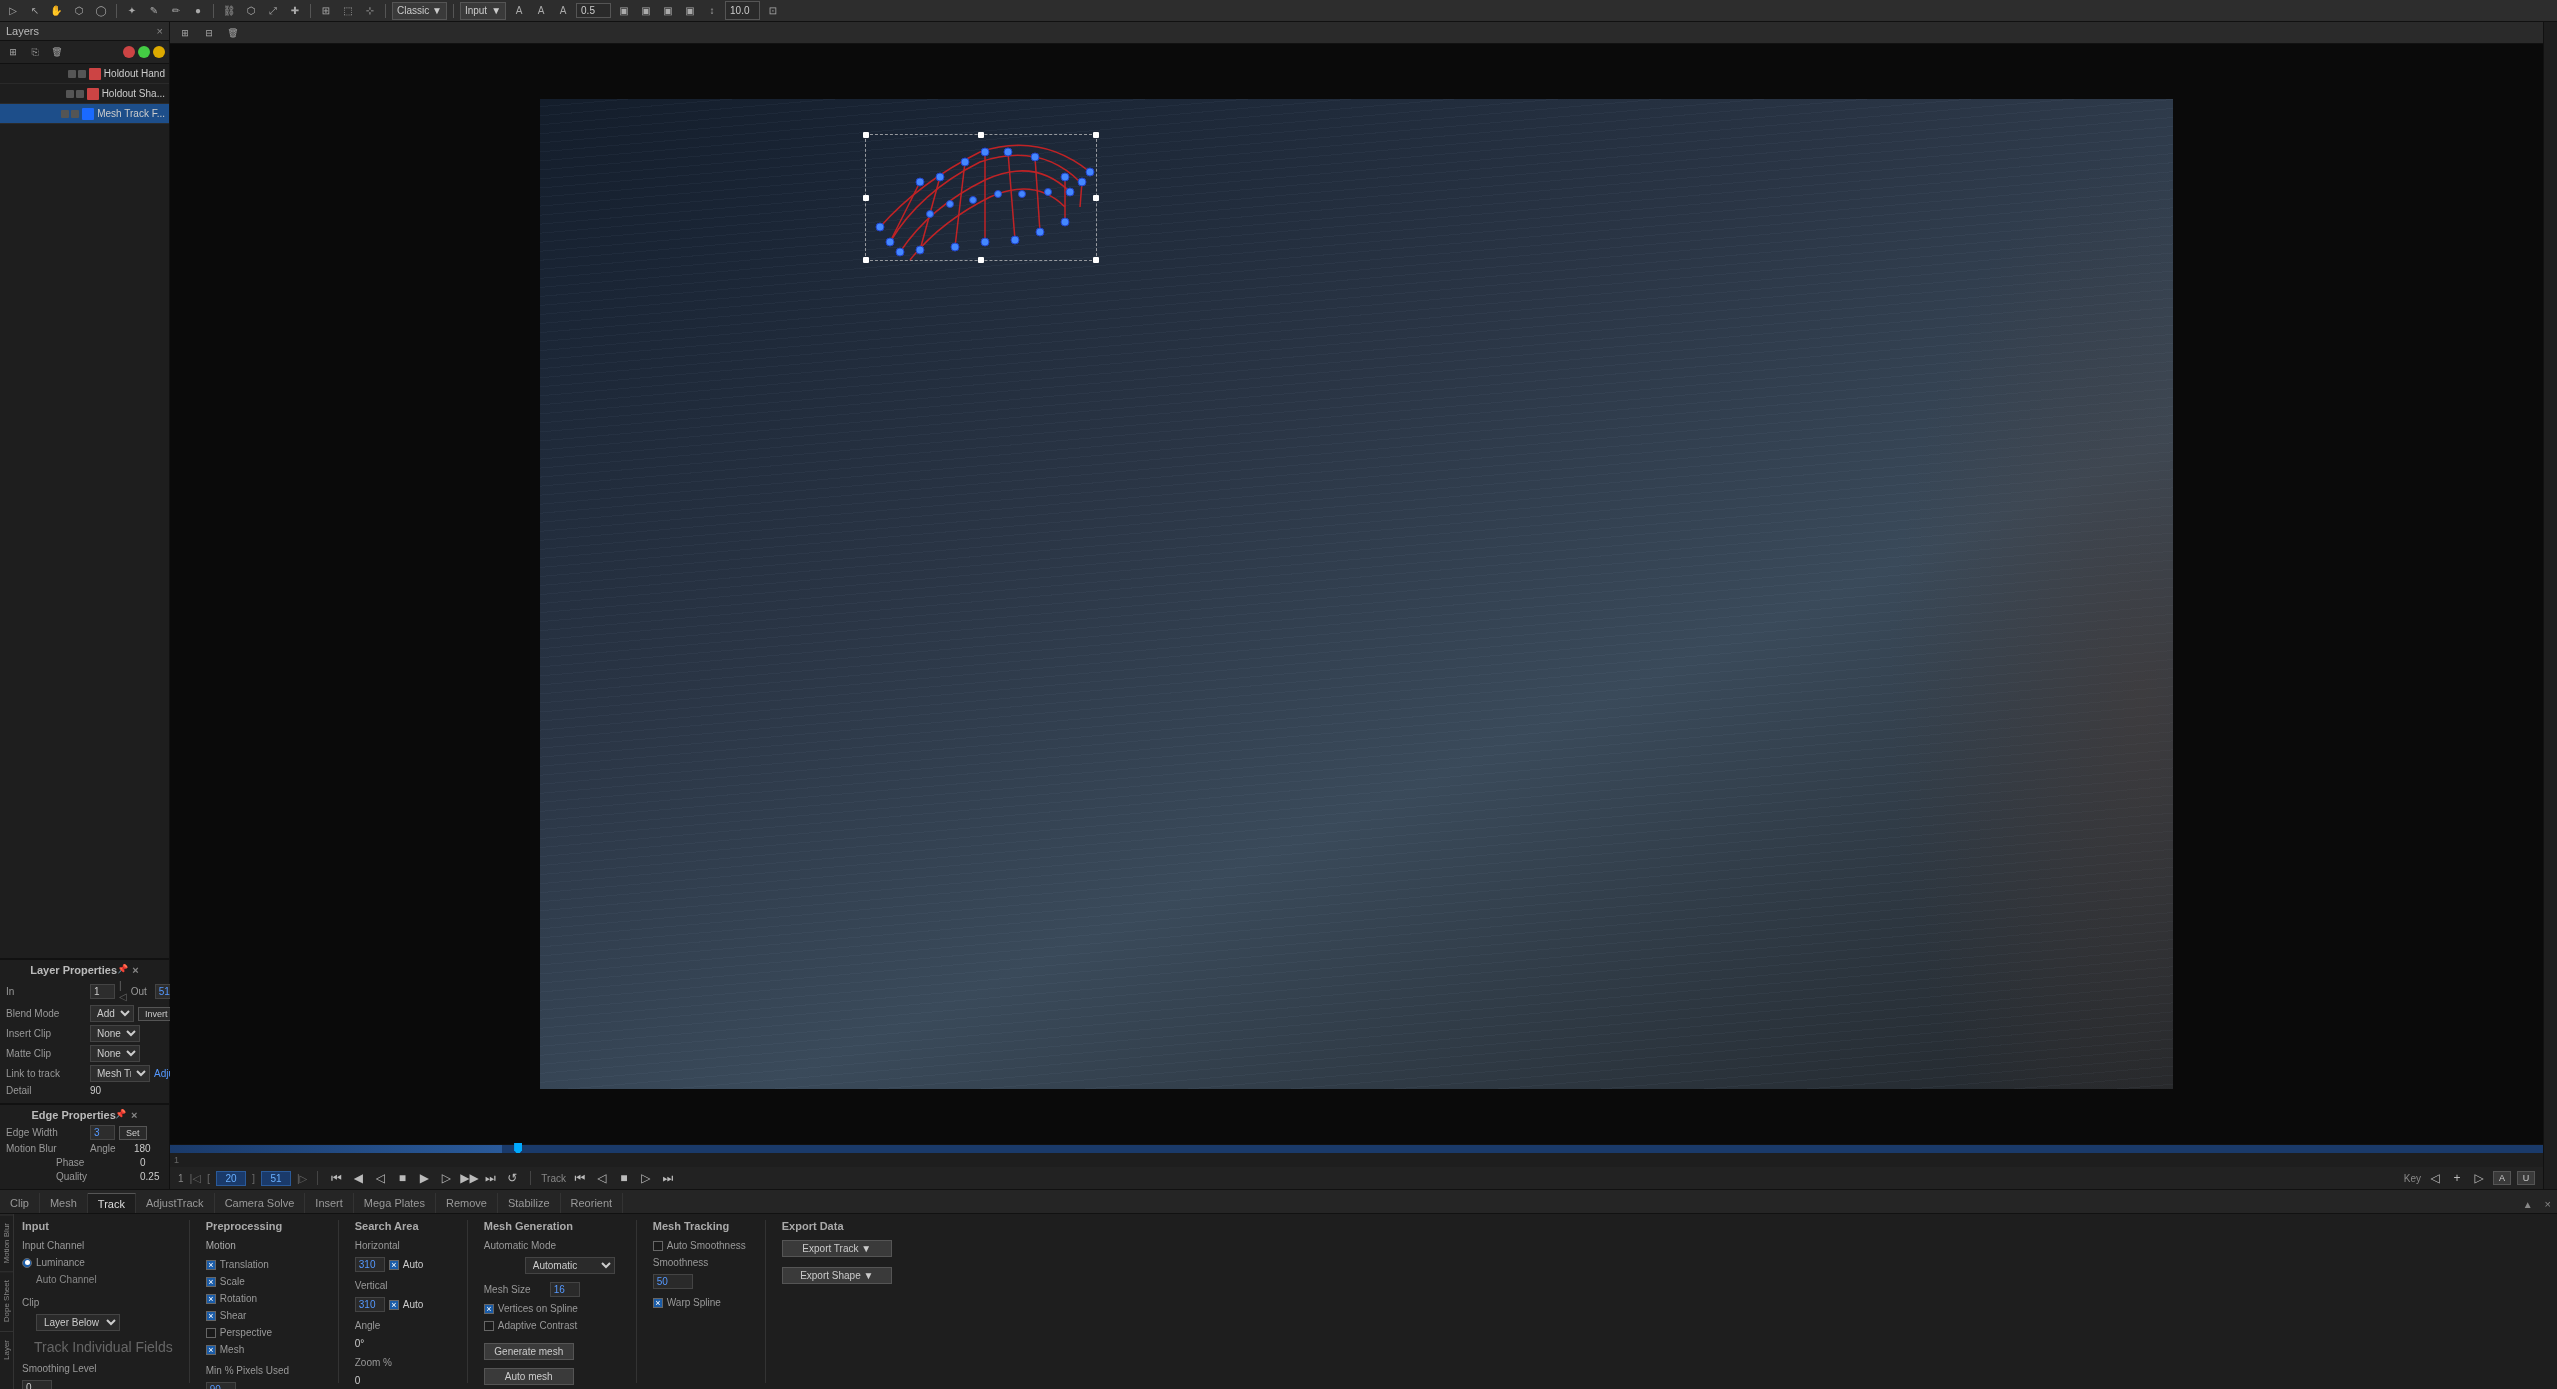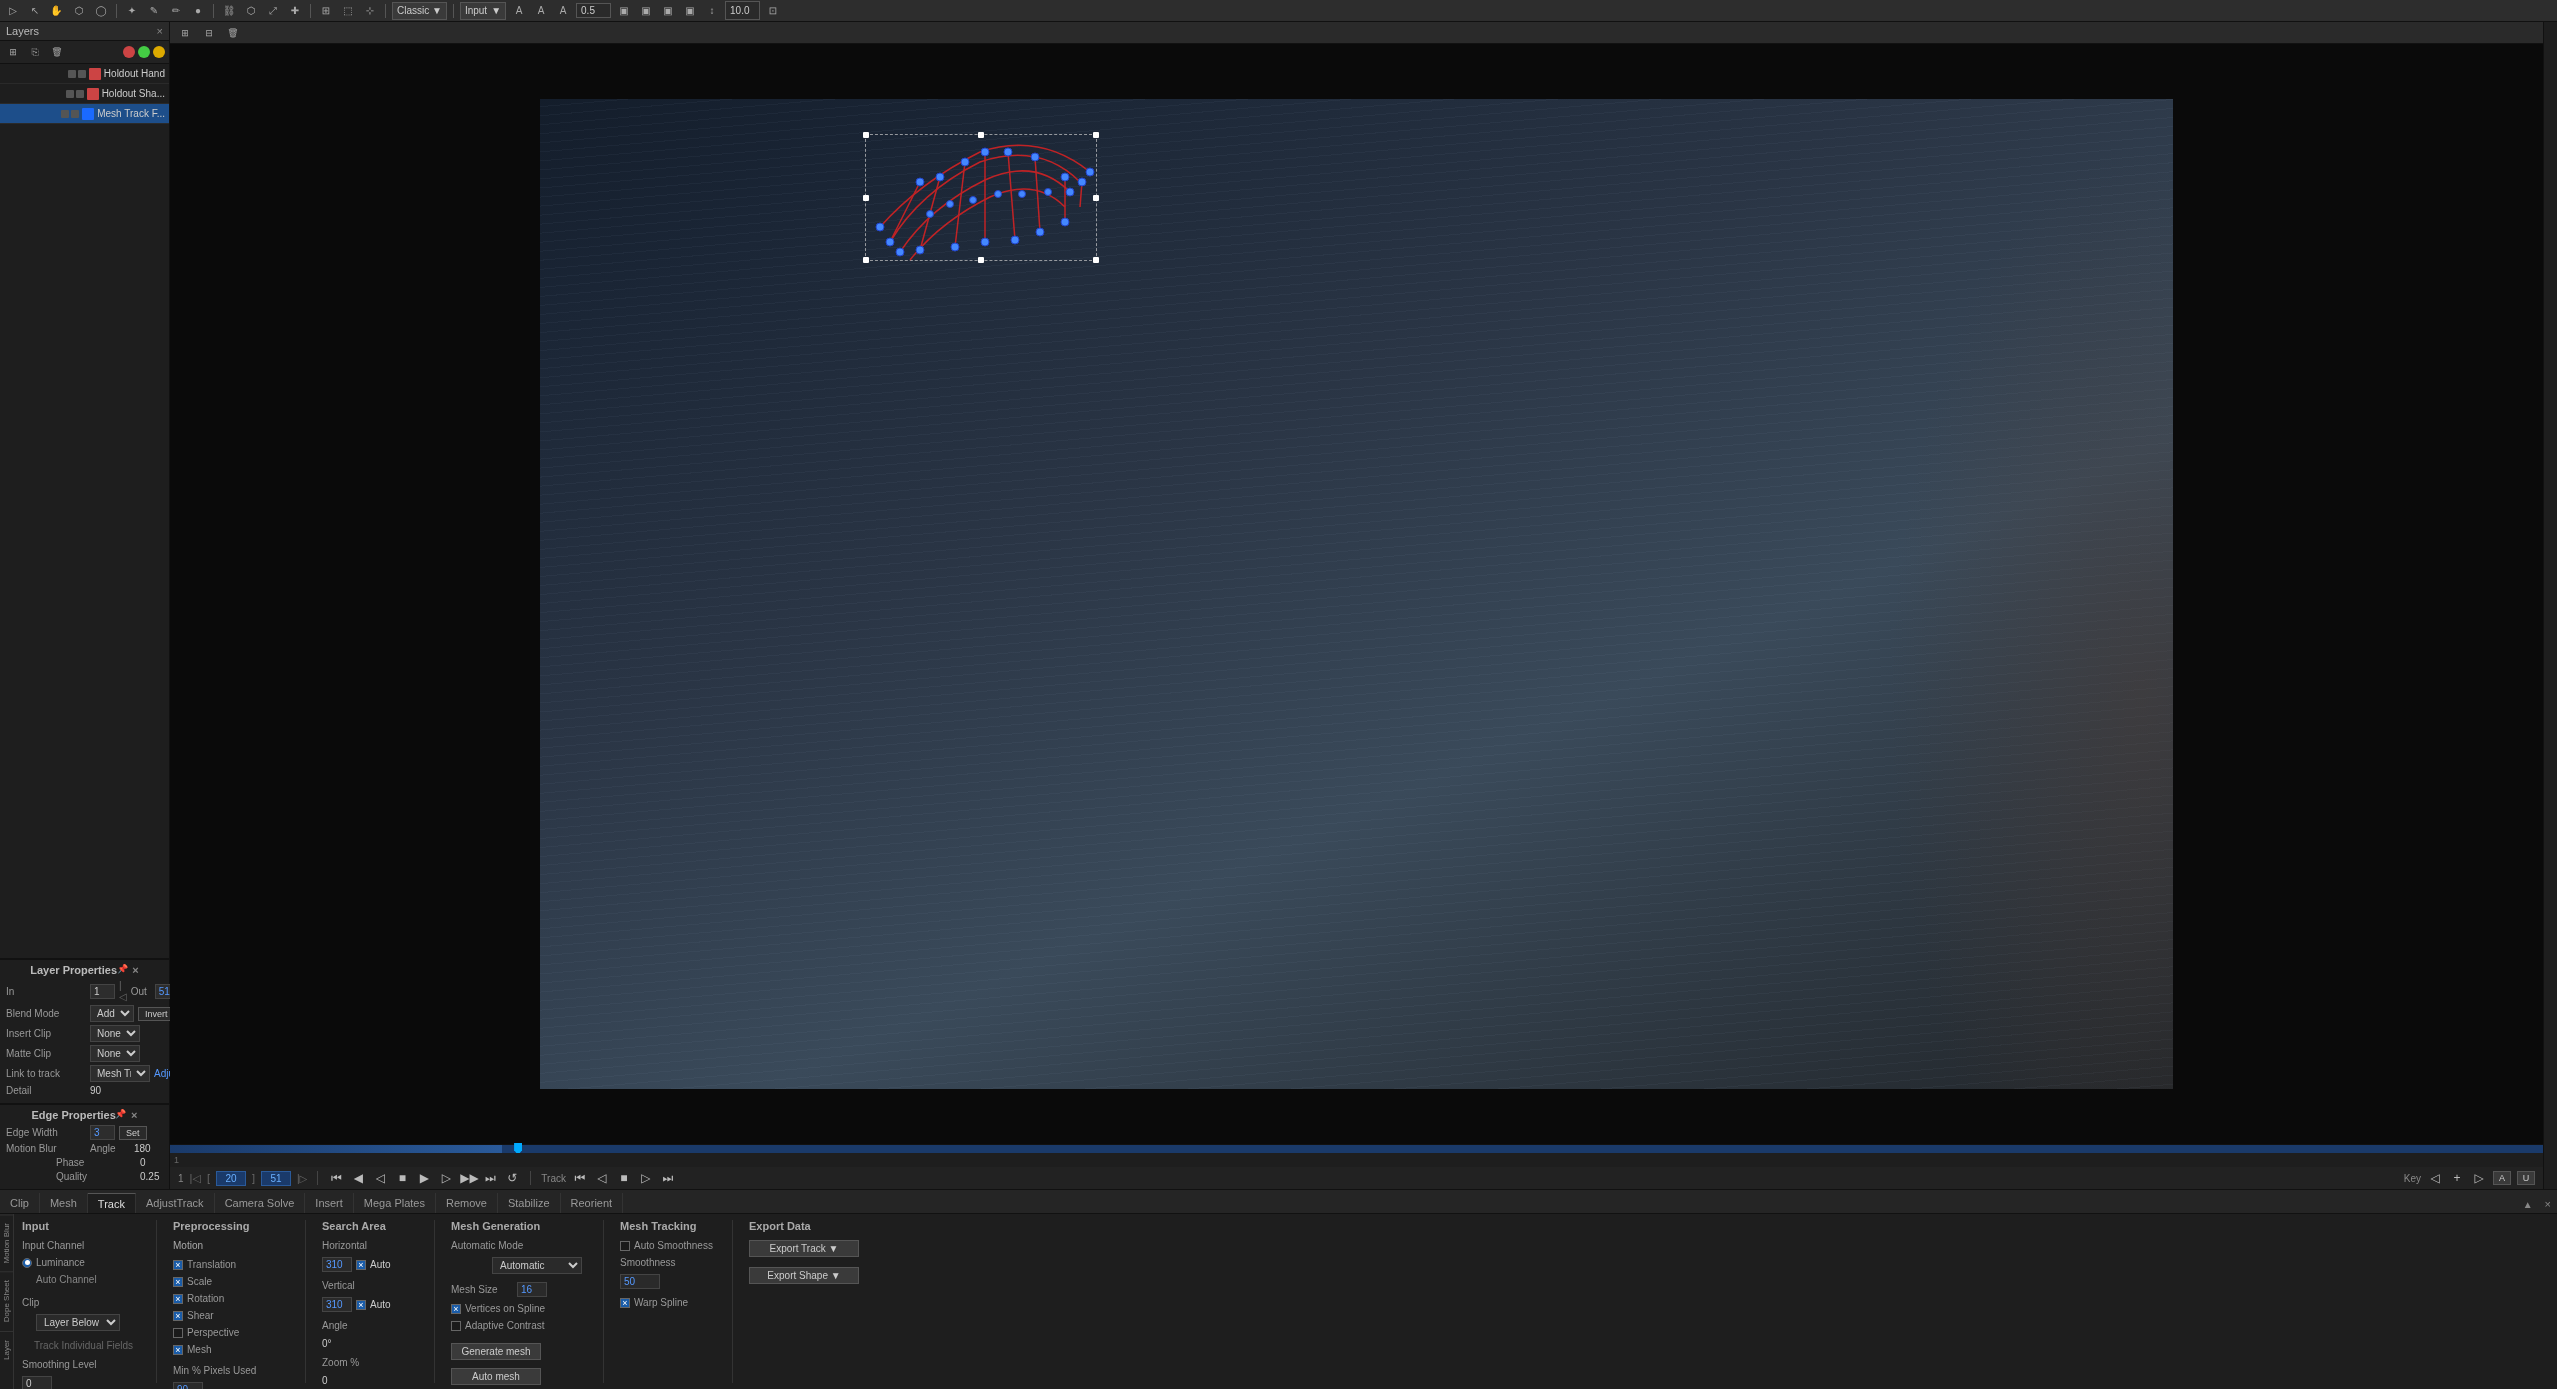--- a/index.html
+++ b/index.html
@@ -867,21 +867,21 @@
         <div class="param-row" style="margin-top:6px;">
           <span class="param-label" style="min-width:auto;width:30px;">Clip</span>
         </div>
         <div class="param-checkbox">
           <div style="width:10px;height:10px;"></div>
           <select class="param-dropdown" style="min-width:80px;">
             <option>Layer Below</option>
           </select>
         </div>
         <div style="margin-left:12px;margin-top:2px;">
-          <span style="color:#666;font-size:10px;">Track Individual Fields</span>
+          <span style="color:#666;font-size:14px;">Track Individual Fields</span>
         </div>
         <div class="param-row" style="margin-top:4px;">
           <span class="param-label" style="min-width:auto;">Smoothing Level</span>
         </div>
         <div style="margin-left:0px;">
           <input class="param-input" value="0" style="width: 30px;">
         </div>
       </div>
 
       <div class="section-divider"></div>

